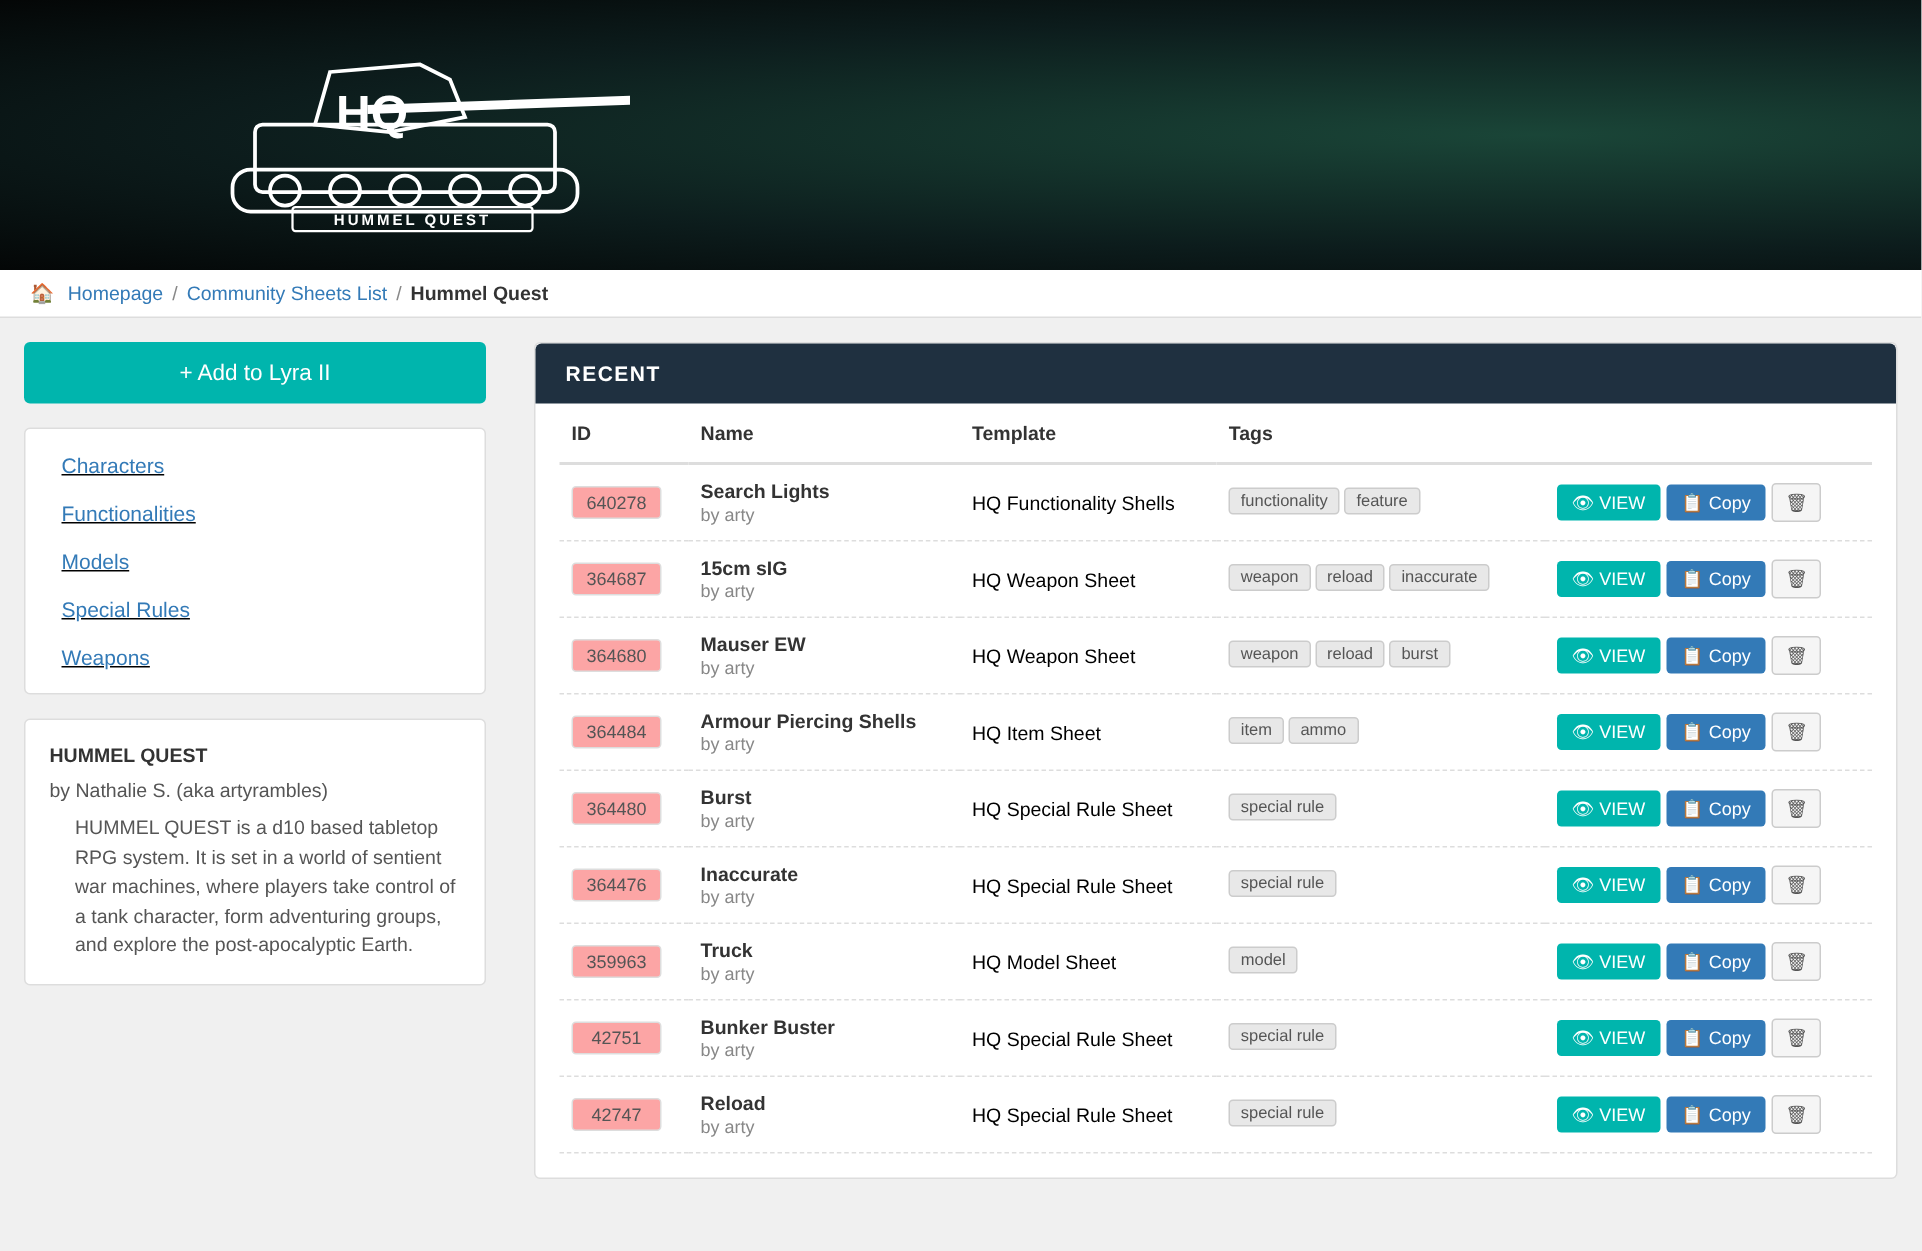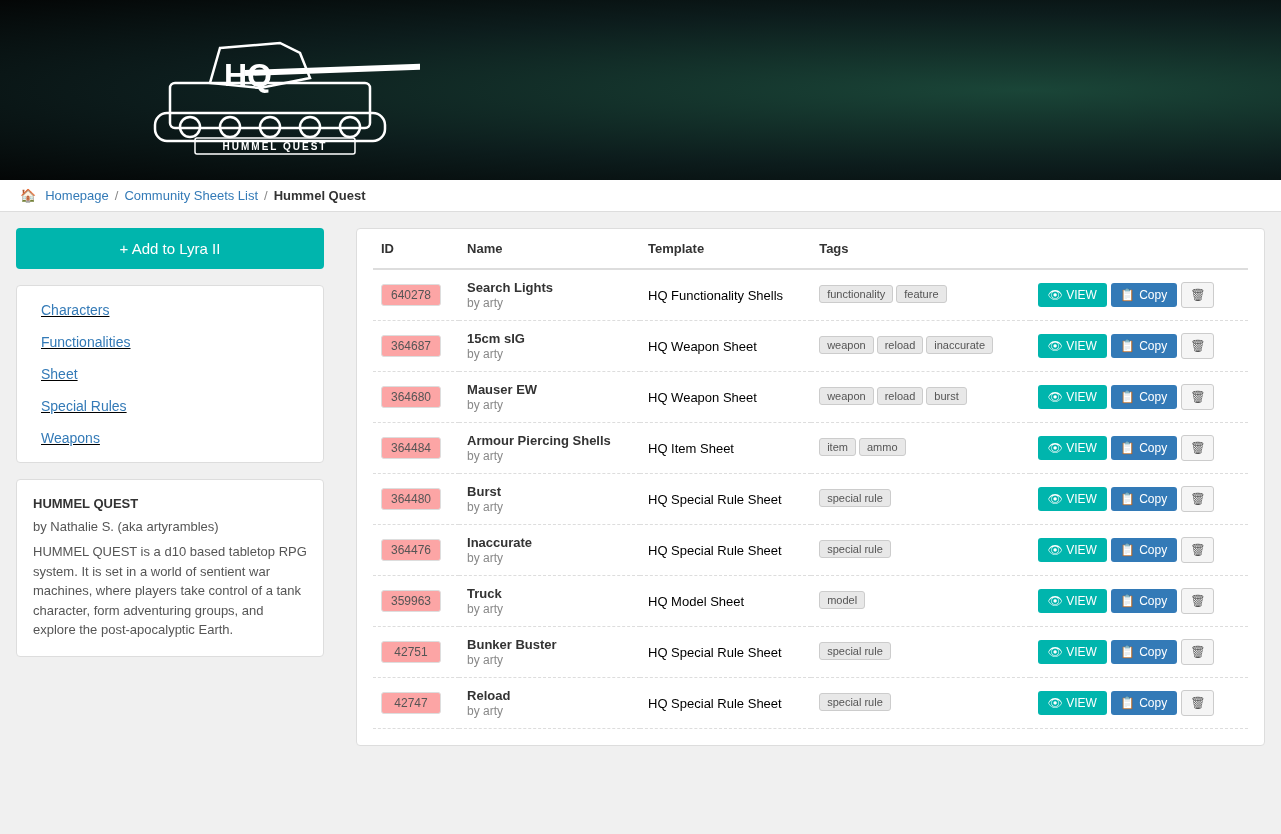--- a/index.html
+++ b/index.html
@@ -115,20 +115,21 @@
     }
     .sidebar-info-author {
       font-size: 13px;
       color: #555;
       margin-bottom: 8px;
     }
     .sidebar-info-desc {
       font-size: 13px;
       color: #555;
       line-height: 1.5;
+      margin-left: 17px;
     }
 
     
     .content {
       flex: 1;
       padding: 16px;
     }
     .content-card {
       background: #fff;
       border: 1px solid #ddd;
@@ -281,35 +282,36 @@
 
 <div class="main-layout">
 
   <aside class="sidebar">
     <button class="add-btn">+ Add to Lyra II</button>
 
     <div class="sidebar-section">
       <nav class="sidebar-nav">
         <a href="#" class="sidebar-nav-item">Characters</a>
         <a href="#" class="sidebar-nav-item">Functionalities</a>
-        <a href="#" class="sidebar-nav-item">Sheet</a>
+        <a href="#" class="sidebar-nav-item">Models</a>
         <a href="#" class="sidebar-nav-item">Special Rules</a>
         <a href="#" class="sidebar-nav-item">Weapons</a>
       </nav>
     </div>
 
     <div class="sidebar-info">
       <div class="sidebar-info-title">HUMMEL QUEST</div>
       <div class="sidebar-info-author">by Nathalie S. (aka artyrambles)</div>
       <div class="sidebar-info-desc">HUMMEL QUEST is a d10 based tabletop RPG system. It is set in a world of sentient war machines, where players take control of a tank character, form adventuring groups, and explore the post-apocalyptic Earth.</div>
     </div>
   </aside>
 
   <main class="content">
     <div class="content-card">
+      <div class="content-header">RECENT</div>
       <div class="table-wrap">
         <table class="recent-table">
           <thead>
             <tr>
               <th>ID</th>
               <th>Name</th>
               <th>Template</th>
               <th>Tags</th>
               <th></th>
             </tr>

